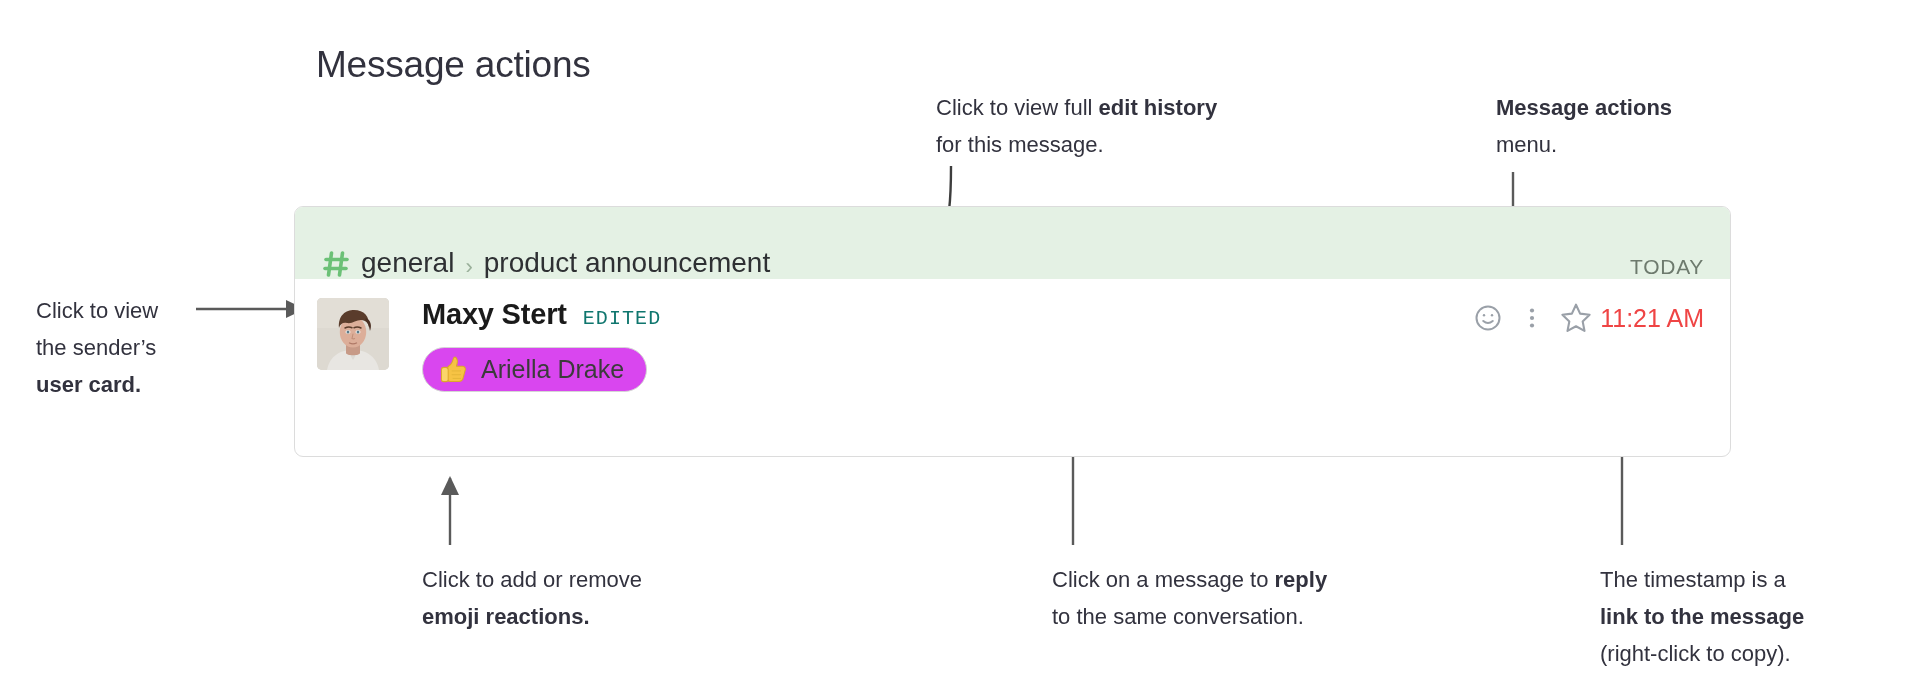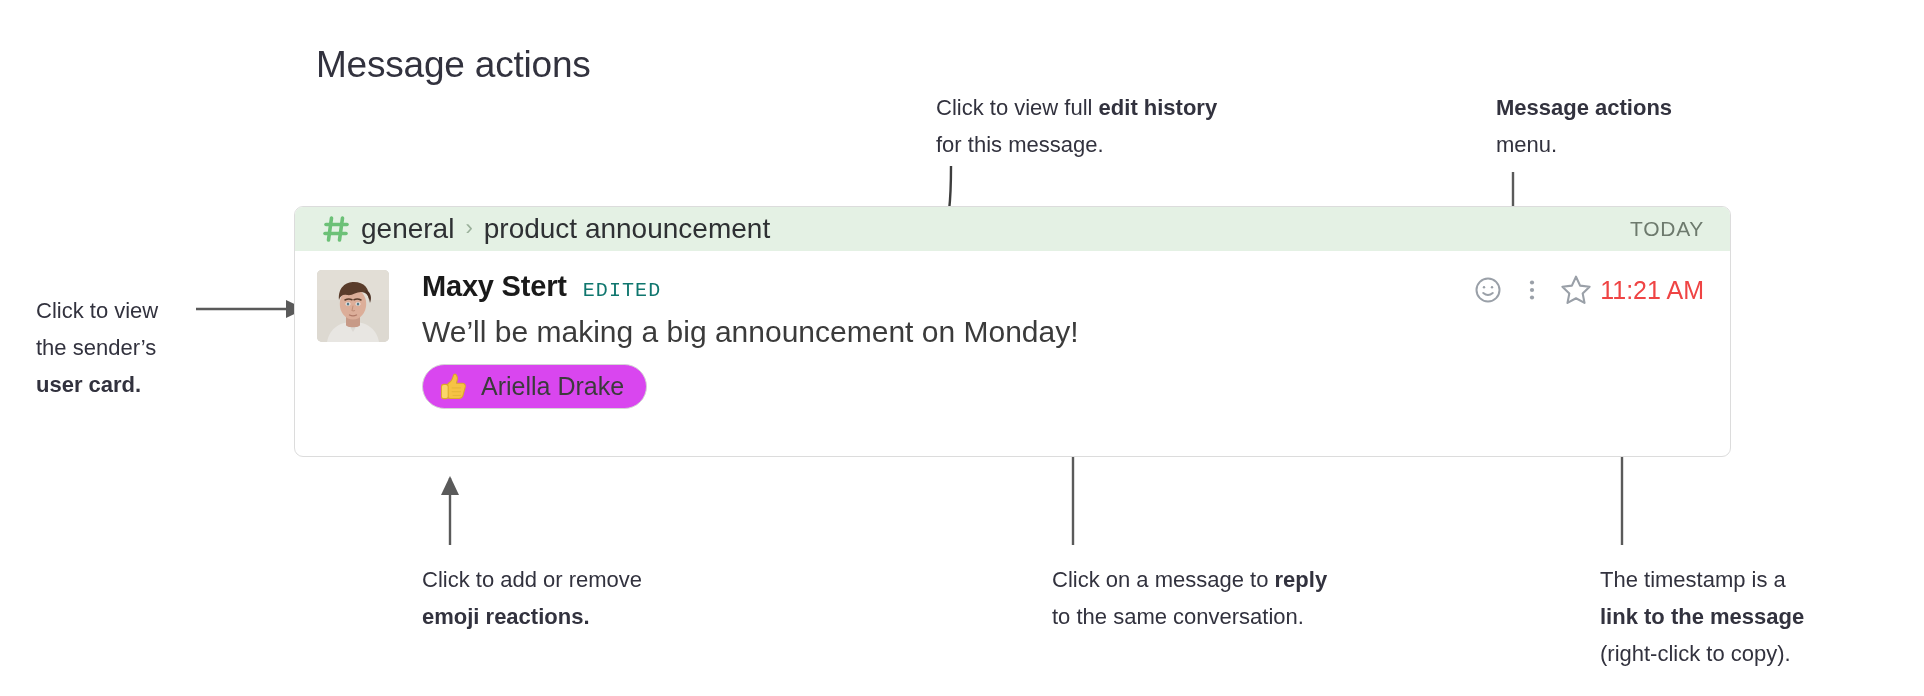--- a/index.html
+++ b/index.html
@@ -62,24 +62,24 @@
     top: 206px;
     width: 1437px;
     height: 251px;
     border: 1px solid #dcdcdc;
     border-radius: 9px;
     background: #ffffff;
     overflow: hidden;
   }
 
   .card-header {
-    height: 44px;
+    height: 72px;
     background: #e4f1e4;
     display: flex;
-    align-items: center;
+    align-items: flex-end;
     padding: 0 26px 0 28px;
   }
 
   .hash-icon {
     width: 27px;
     height: 30px;
     margin-right: 11px;
     flex: none;
     display: block;
   }
@@ -330,21 +330,20 @@
           <path d="M36,36 L35,40.5 q1.4,0.7 2.6,0" stroke="#c08f79" stroke-width="1.1" fill="none" stroke-linecap="round"></path>
           <path d="M32.5,45 q3.5,1.8 7,0" stroke="#b07a68" stroke-width="1.4" fill="none" stroke-linecap="round"></path>
         </svg>
       </div>
 
       <div class="message-main">
         <div class="sender-line">
           <span class="sender-name">Maxy Stert</span>
           <span class="edited-badge">EDITED</span>
         </div>
-        <div class="message-text">We’ll be making a big announcement on Monday!</div>
         <div class="reactions">
           <div class="reaction-pill">
             <svg class="reaction-emoji" viewBox="0 0 32 32">
               <path d="M9,14 C9,12 11,11.5 12.5,10 C14.5,8 15,5 15.5,3.3 C15.9,2 17.6,2 18.4,3 C19.6,4.6 19.9,7 19.2,9.6 L18.6,12 L25,12 C27.2,12 28.6,13.9 28,16 L25.6,25 C25.1,27 23.4,28.3 21.4,28.3 L12,28.3 C10.3,28.3 9,27 9,25.3 Z" fill="#f6c344" stroke="#dca82a" stroke-width="1.1" stroke-linejoin="round"></path>
               <rect x="2.6" y="13.2" width="7.2" height="15.2" rx="2.4" fill="#fbd56a" stroke="#dca82a" stroke-width="1.1"></rect>
               <path d="M14,17 h9 M14,21 h9 M15,25 h8" stroke="#e3b336" stroke-width="0.9" stroke-linecap="round" fill="none"></path>
             </svg>
             <span class="reaction-label">Ariella Drake</span>
           </div>
         </div>

